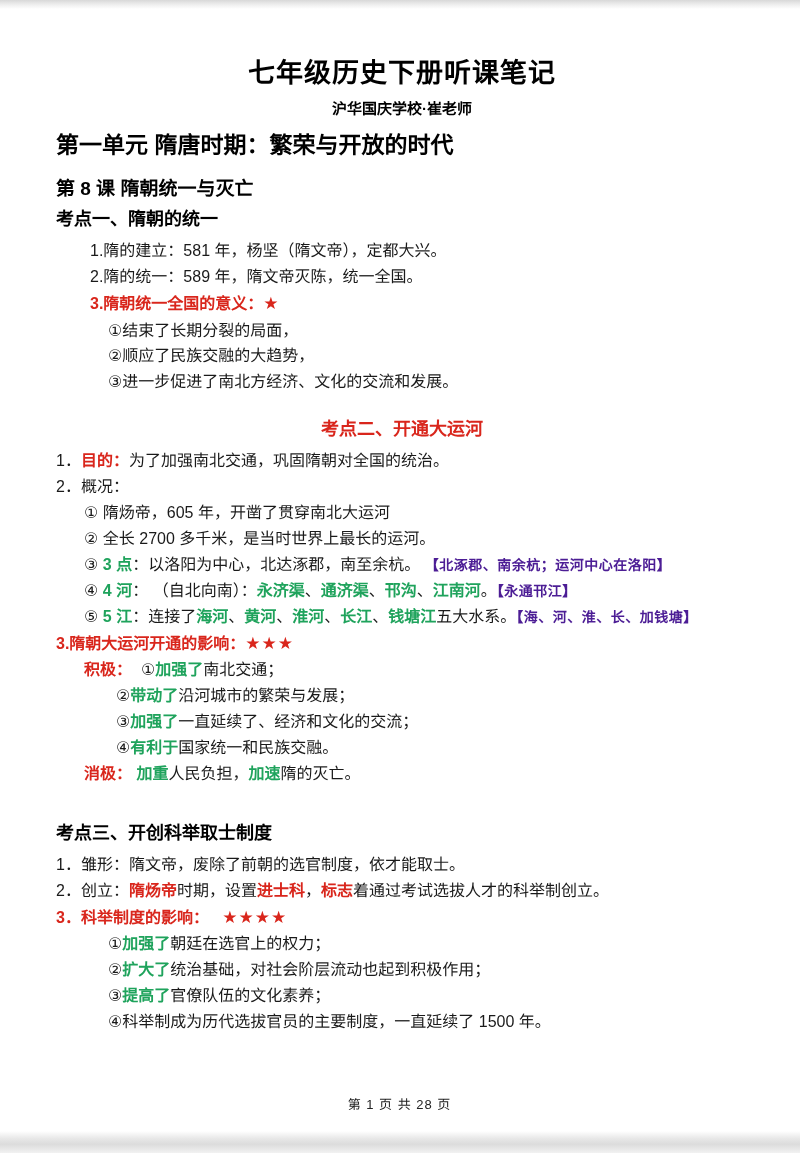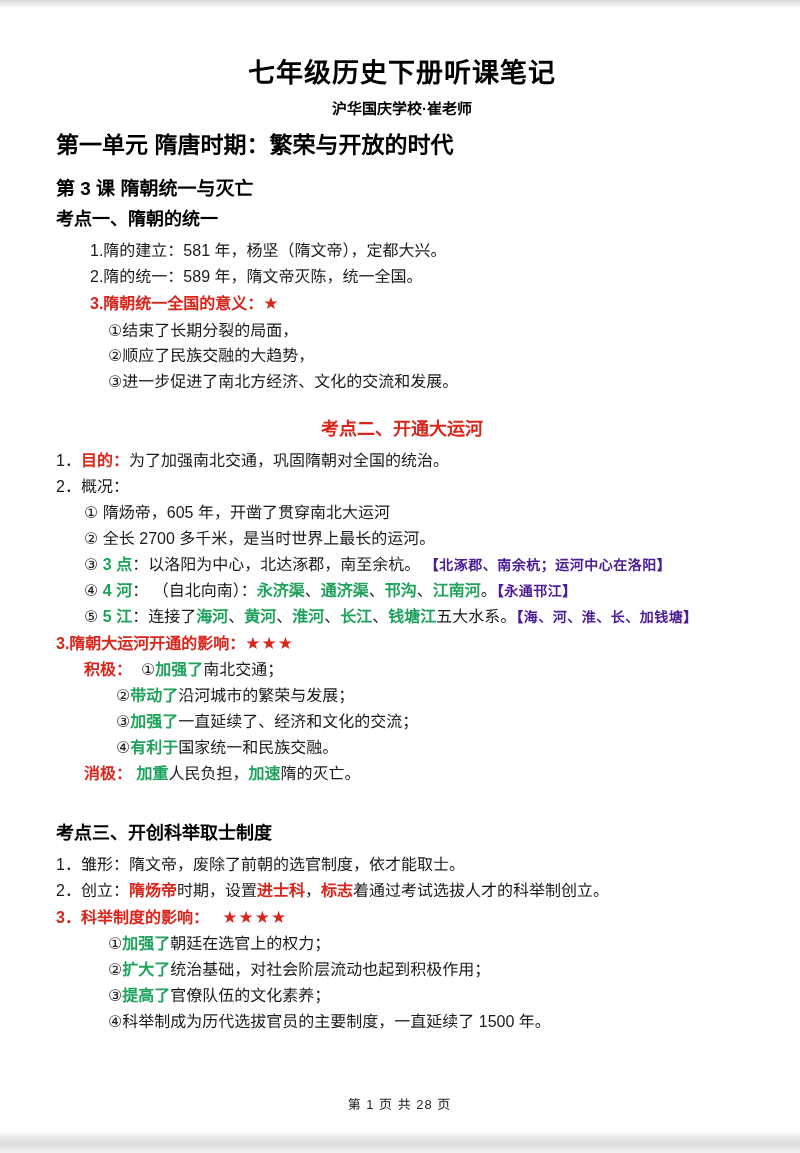--- a/index.html
+++ b/index.html
@@ -139,21 +139,21 @@
 <div class="page-wrap">
 
   <div class="edge-top"></div>
   <div class="edge-bottom"></div>
 
   <div class="sheet">
 
     <h1 class="doc-title">七年级历史下册听课笔记</h1>
     <div class="doc-subtitle">沪华国庆学校·崔老师</div>
     <h2 class="unit-title">第一单元  隋唐时期：繁荣与开放的时代</h2>
-    <h3 class="lesson-title">第 3 课  隋朝统一与灭亡</h3>
+    <h3 class="lesson-title">第 8 课  隋朝统一与灭亡</h3>
 
     <div class="kp-heading">考点一、隋朝的统一</div>
 
     <p class="line ind1">1.隋的建立：581 年，杨坚（隋文帝），定都大兴。</p>
     <p class="line ind1">2.隋的统一：589 年，隋文帝灭陈，统一全国。</p>
 
     <p class="line ind1">
       <span class="red bold">3.隋朝统一全国的意义：</span><span class="stars">★</span>
     </p>
 

